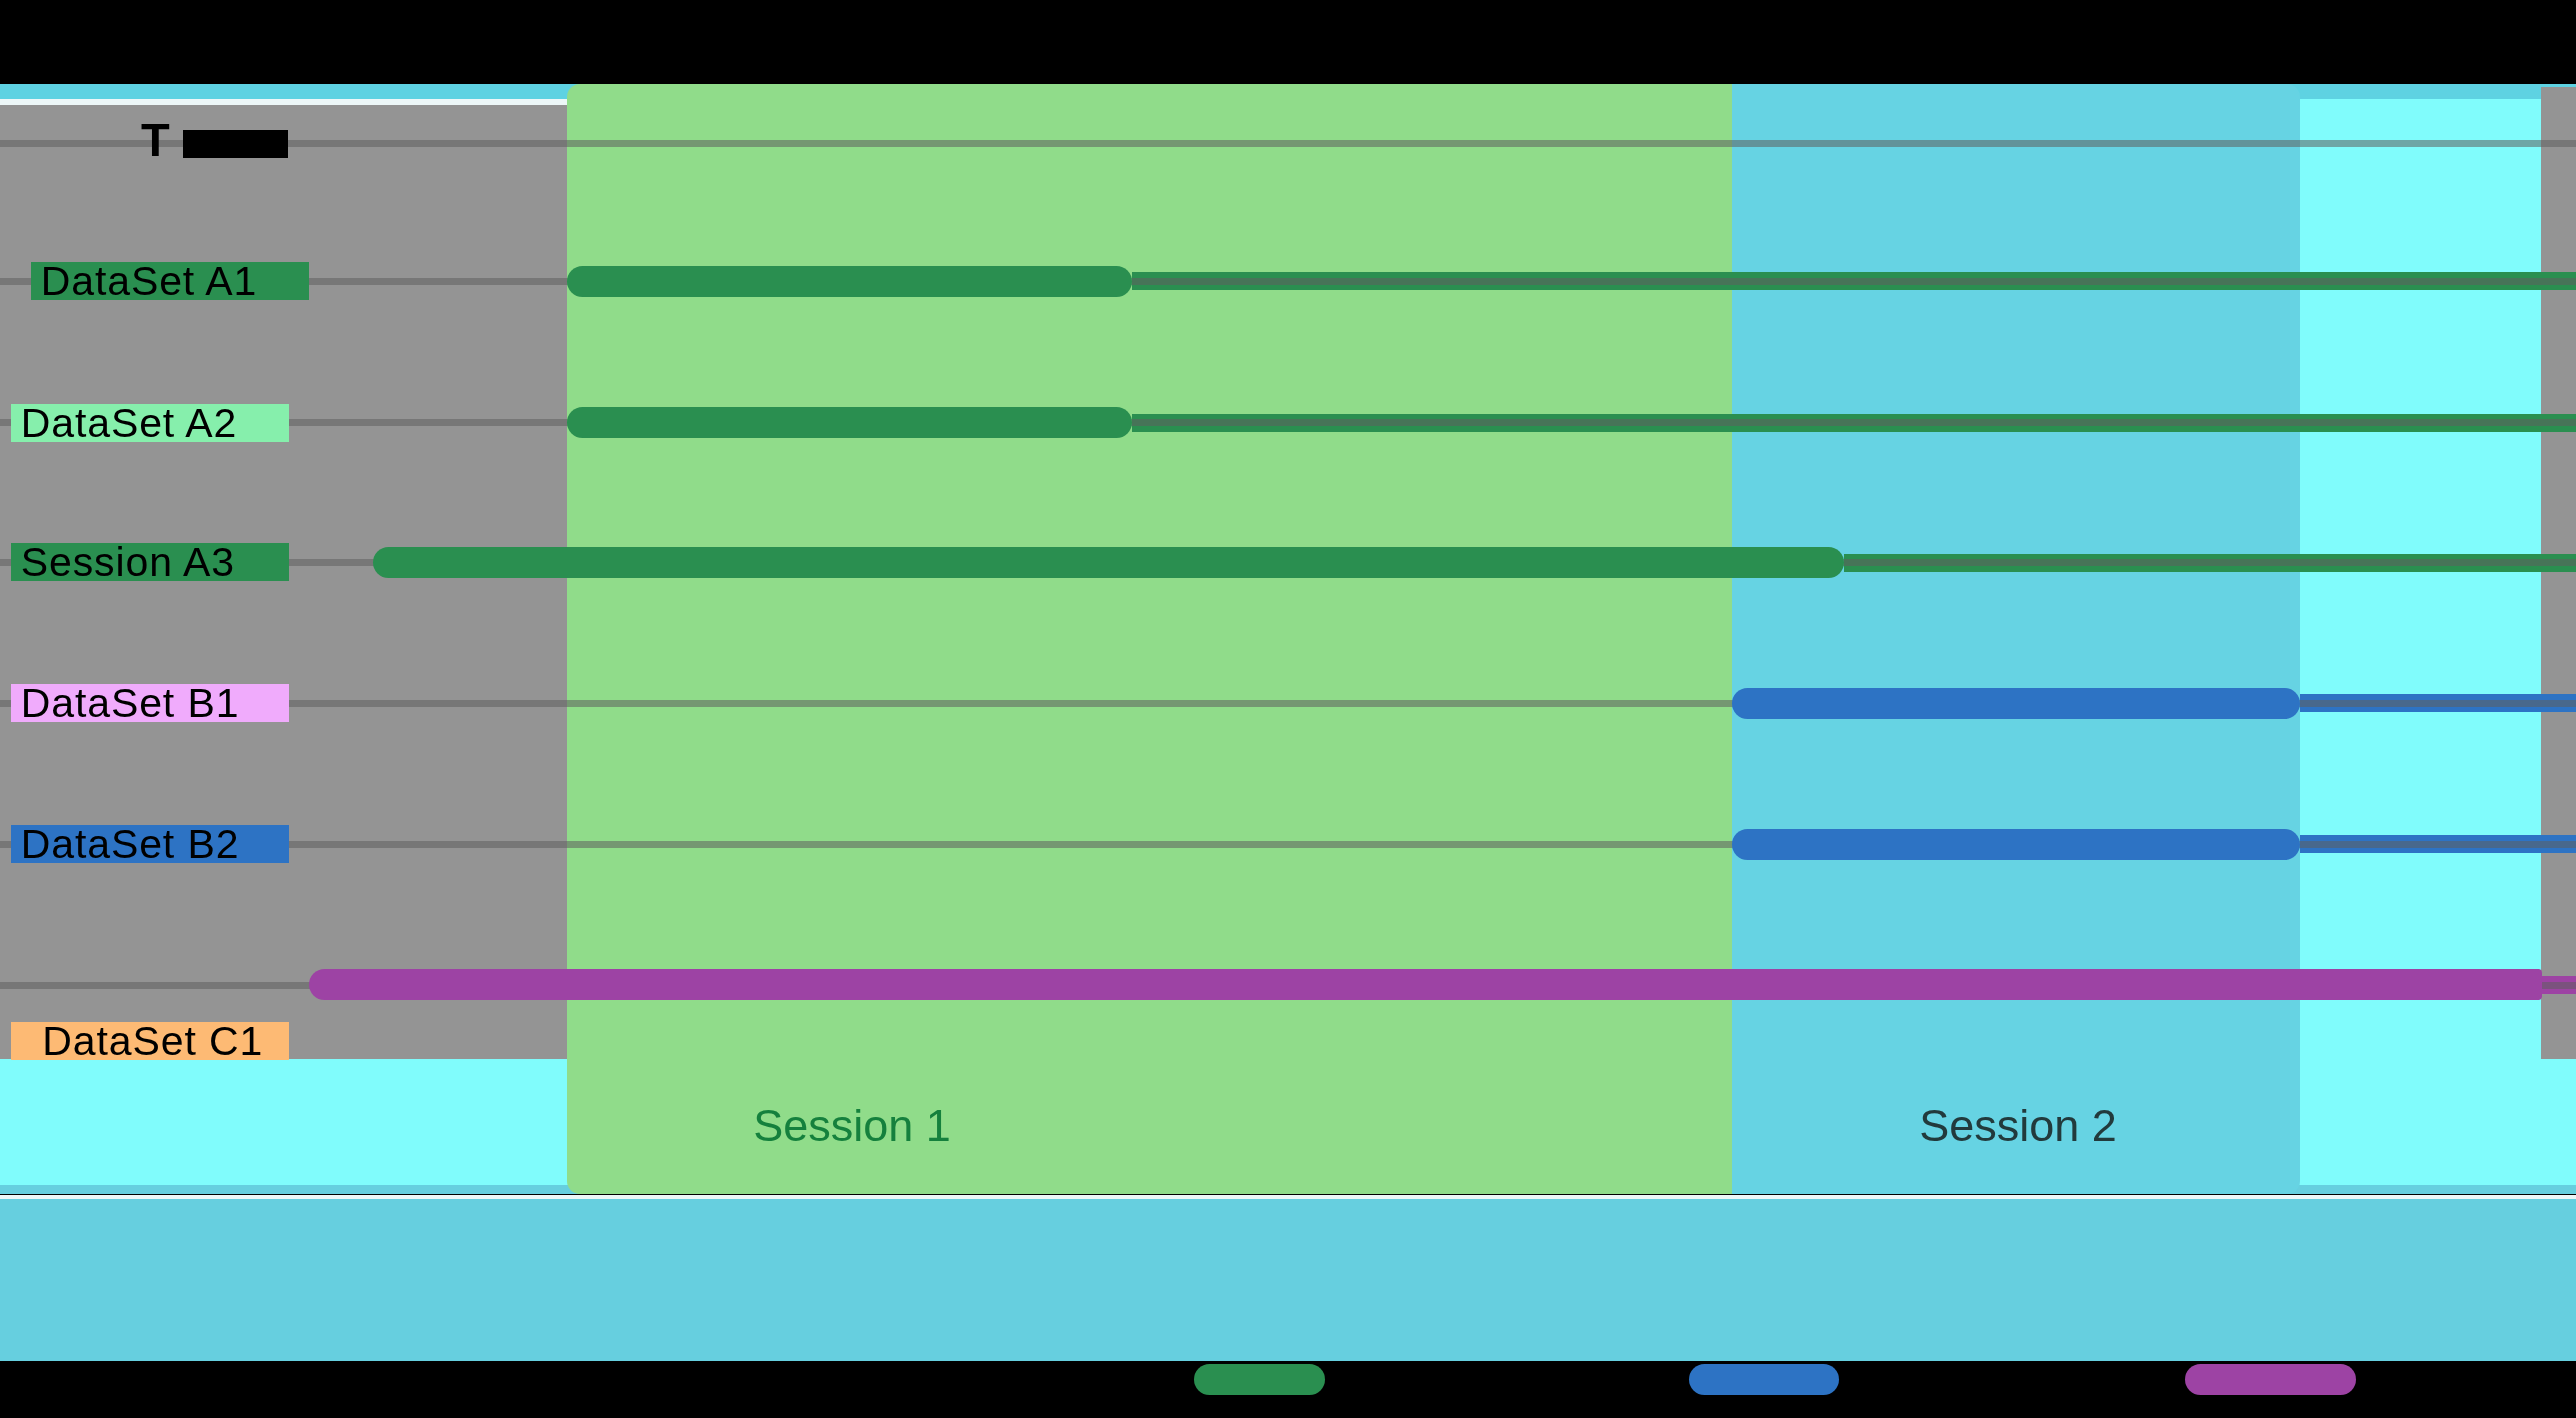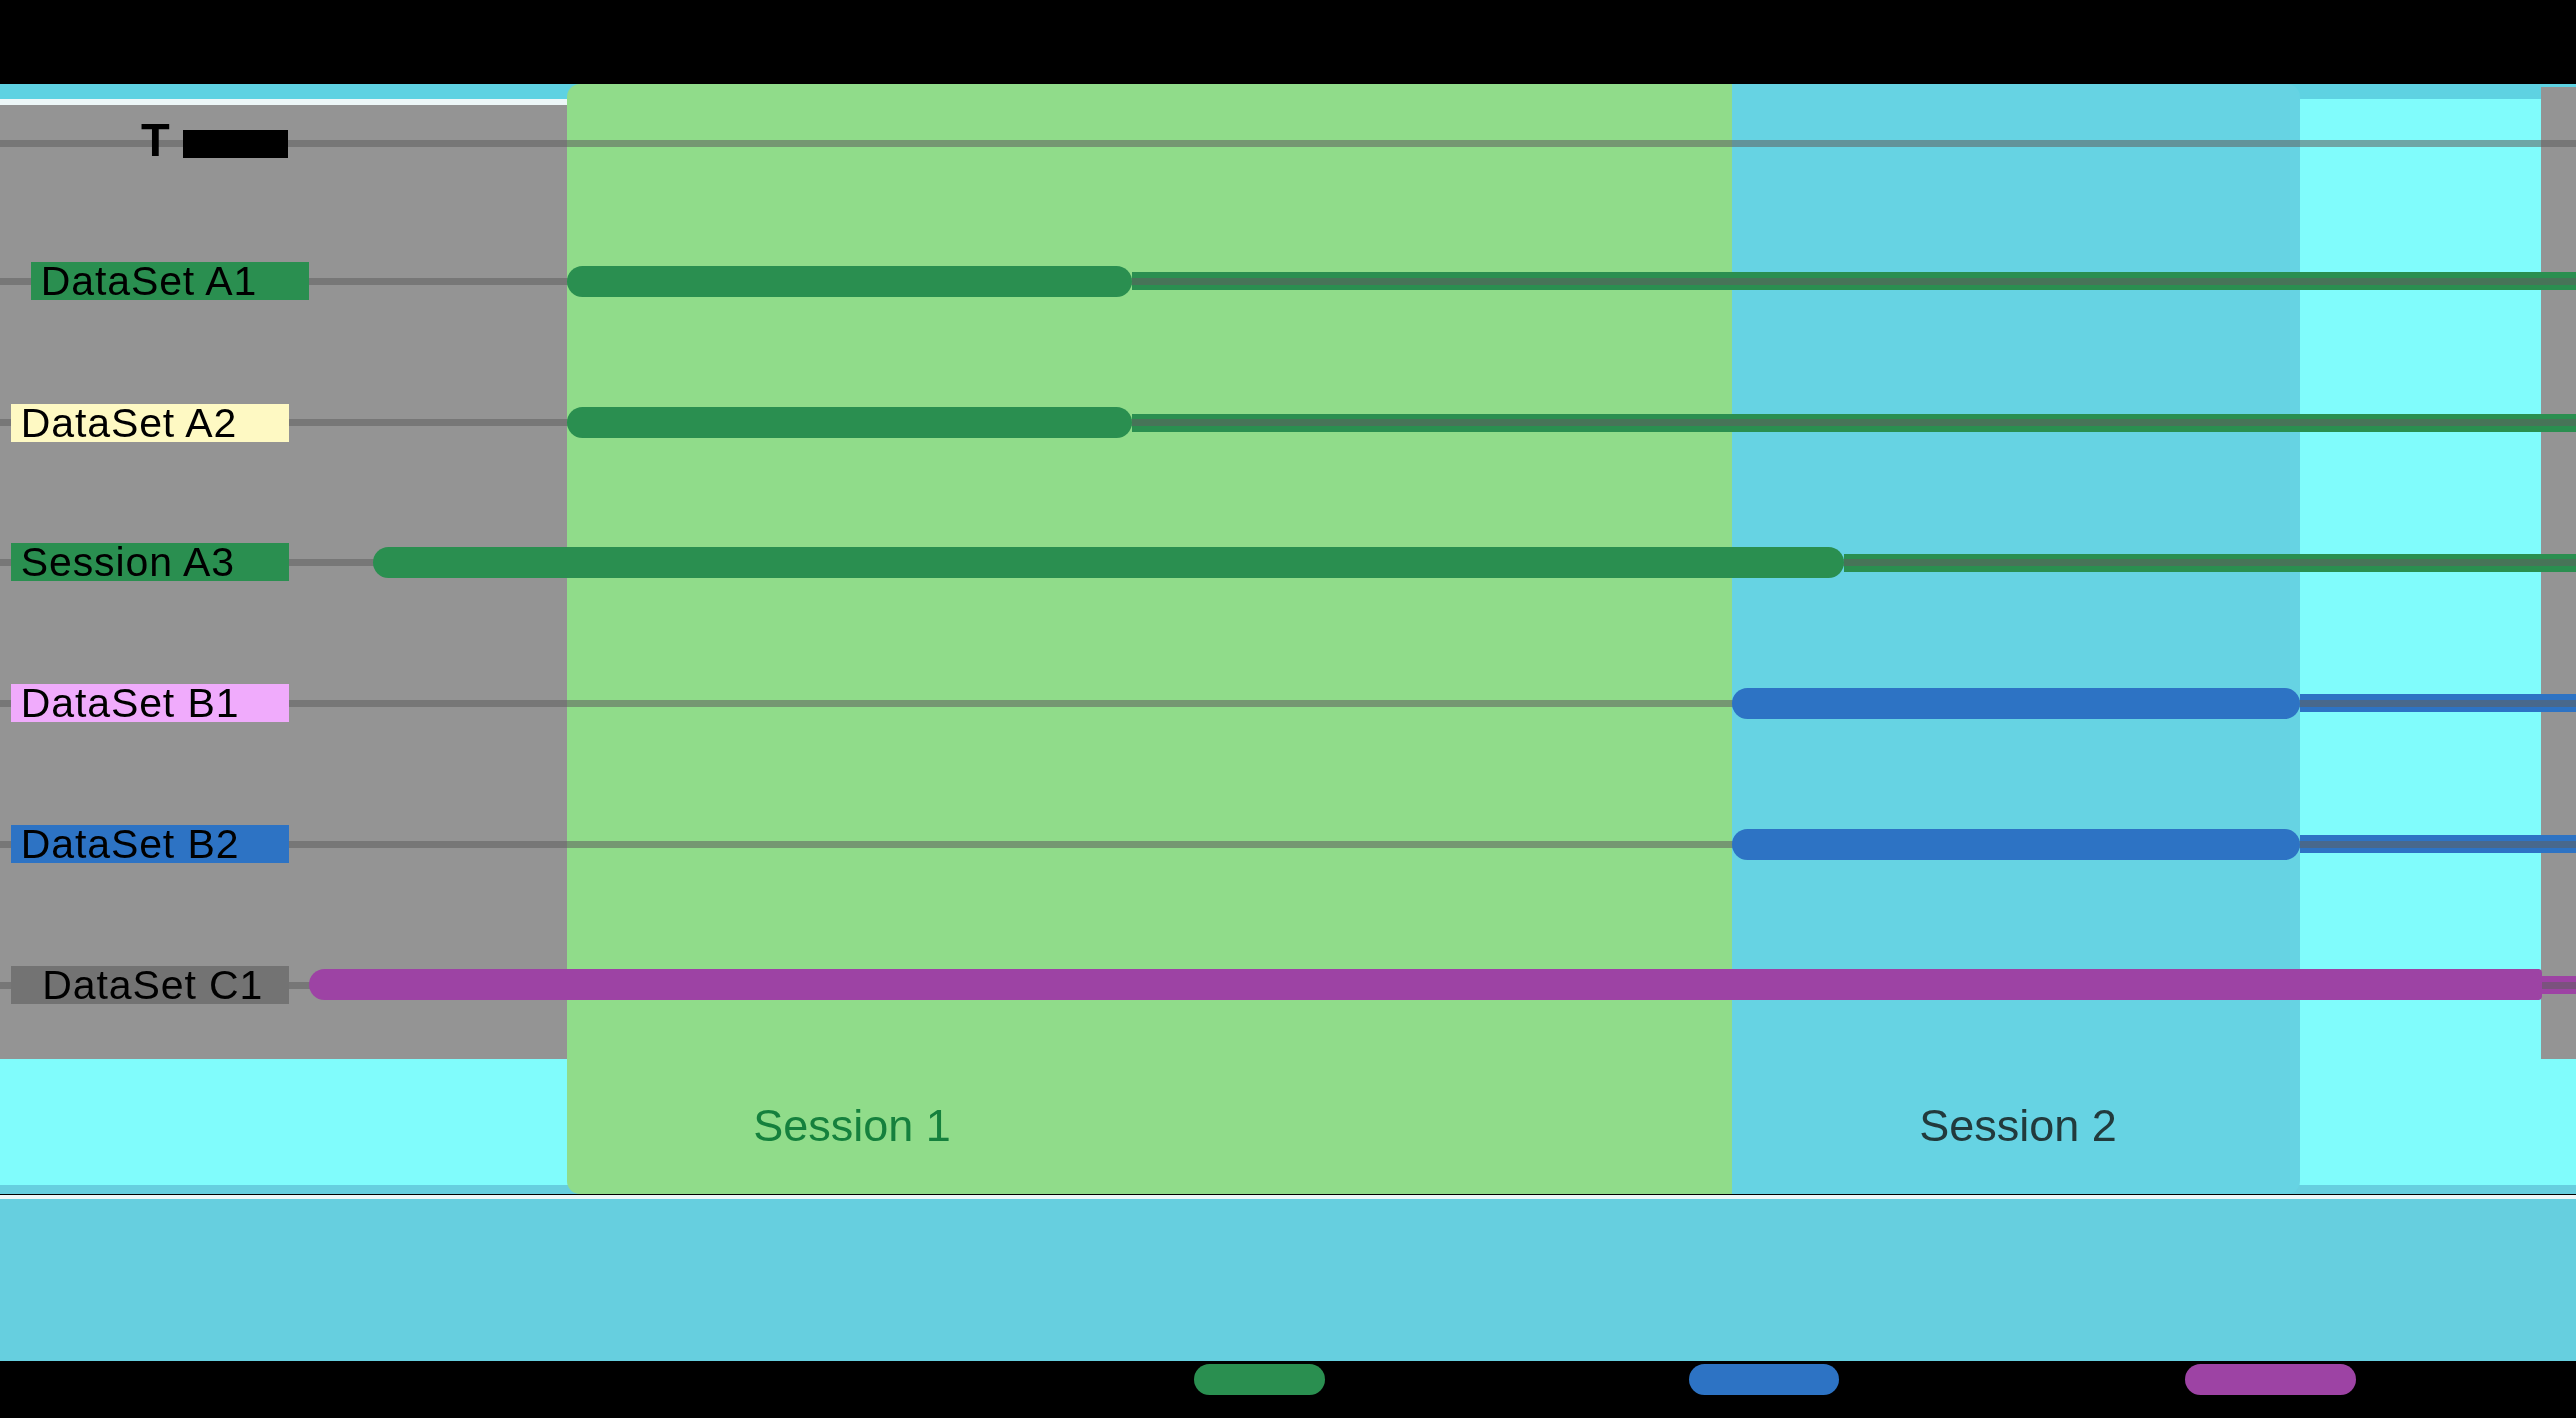--- a/index.html
+++ b/index.html
@@ -54,25 +54,25 @@
   <div id="bar-layer" style="left:0;top:0;width:100%;height:100%;">
       <div class="gantt-bar" style="left: 567px; top: 266px; width: 565px; background: rgb(42, 143, 80); border-radius: 16px;"></div>
       <div class="gantt-bar" style="left: 567px; top: 407px; width: 565px; background: rgb(42, 143, 80); border-radius: 16px;"></div>
       <div class="gantt-bar" style="left: 373px; top: 547px; width: 1471px; background: rgb(42, 143, 80); border-radius: 16px;"></div>
       <div class="gantt-bar" style="left: 1732px; top: 688px; width: 568px; background: rgb(45, 115, 196); border-radius: 16px;"></div>
       <div class="gantt-bar" style="left: 1732px; top: 829px; width: 568px; background: rgb(45, 115, 196); border-radius: 16px;"></div>
       <div class="gantt-bar" style="left: 309px; top: 969px; width: 2233px; background: rgb(157, 67, 164); border-radius: 16px 3.8px 3.8px 16px;"></div>
     </div>
   <div id="label-layer" style="left:0;top:0;width:100%;height:100%;">
       <div class="row-label" style="left: 11.3px; top: 262px; width: 278px; background: rgb(42, 143, 80); color: rgb(0, 0, 0); margin-left: 20px;">DataSet A1</div>
-      <div class="row-label" style="left: 11.3px; top: 404px; width: 278px; background: #fef9c3; color: rgb(0, 0, 0);">DataSet A2</div>
+      <div class="row-label" style="left: 11.3px; top: 404px; width: 278px; background: #86efac; color: rgb(0, 0, 0);">DataSet A2</div>
       <div class="row-label" style="left: 11.3px; top: 543px; width: 278px; background: rgb(42, 143, 80); color: rgb(0, 0, 0);">Session A3</div>
       <div class="row-label" style="left: 11.3px; top: 684px; width: 278px; background: #f0abfc; color: rgb(0, 0, 0);">DataSet B1</div>
       <div class="row-label" style="left: 11.3px; top: 825px; width: 278px; background: rgb(45, 115, 196); color: rgb(0, 0, 0);">DataSet B2</div>
-      <div class="row-label" style="left: 11.3px; top: 966px; width: 278px; background: #737373; color: rgb(0, 0, 0); padding-left: 31px;">DataSet C1</div>
+      <div class="row-label" style="left: 11.3px; top: 1022px; width: 278px; background: #fdba74; color: rgb(0, 0, 0); padding-left: 31px;">DataSet C1</div>
       <div class="title-letter" style="left: 141px; top: 116px; color: rgb(0, 0, 0);">T</div>
       <div style="left: 183px; top: 130px; width: 105px; height: 28px; background: rgb(0, 0, 0);"></div>
       <div class="session-label" style="left: 852px; top: 1126px; color: #15803d;">Session 1</div>
       <div class="session-label" style="left: 2018px; top: 1126px; color: rgb(34, 58, 60);">Session 2</div>
     </div>
   <div id="legend-layer" style="left:0;top:0;width:100%;height:100%;">
       <div class="legend-swatch" style="left: 1194px; top: 1364px; width: 131px; background: rgb(42, 143, 80);"></div>
       <div class="legend-swatch" style="left: 1689px; top: 1364px; width: 150px; background: rgb(45, 115, 196);"></div>
       <div class="legend-swatch" style="left: 2185px; top: 1364px; width: 171px; background: rgb(157, 67, 164);"></div>
     </div>

